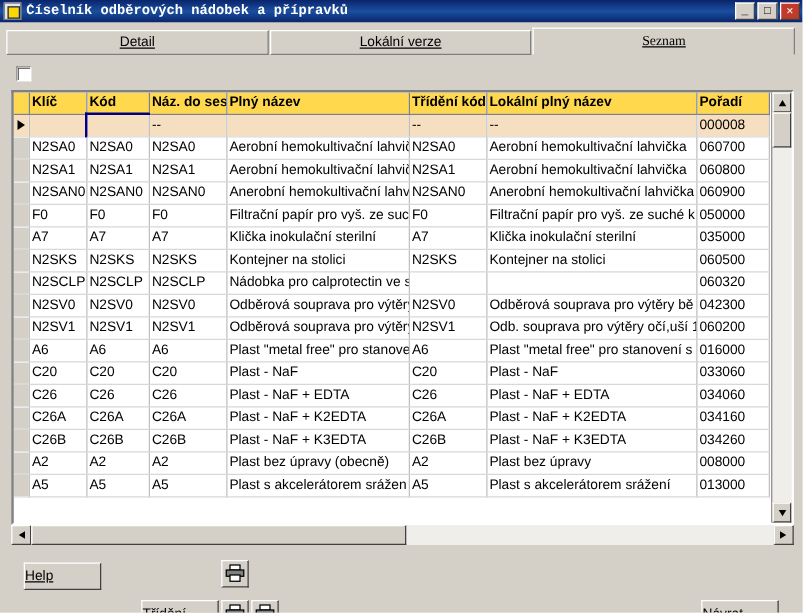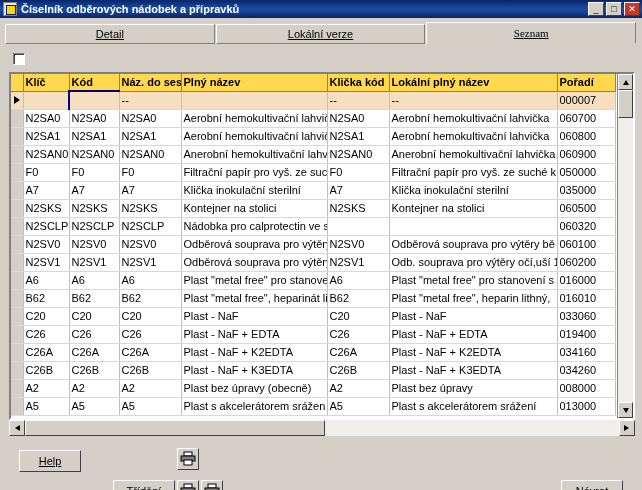--- a/index.html
+++ b/index.html
@@ -12,20 +12,21 @@
     overflow: hidden;
   }
 
   
   #titlebar {
     height: 18px;
     background: linear-gradient(180deg, #0a246a 0%, #1a4fa0 50%, #0a246a 100%);
     display: flex; align-items: center;
     padding: 0 2px 0 3px;
     color: #fff;
+    font-family: Liberation Mono, monospace;
   }
   #titlebar .tb-icon {
     width: 14px; height: 14px;
     background: #e8e8e8;
     border: 1px solid #808080;
     margin-right: 4px;
     position: relative;
     flex: 0 0 auto;
   }
   #titlebar .tb-icon::before {
@@ -239,21 +240,21 @@
   }
 
   
   #bottom { position: relative; height: 72px; margin-top: 4px; }
   .btn {
     position: absolute;
     background: #d4d0c8;
     border: 1px solid #fff;
     border-right-color: #404040; border-bottom-color: #404040;
     font-size: 11px;
-    text-align: center;
+    text-align: left;
     line-height: 20px;
     height: 22px;
     color: #000;
   }
   .btn .und { text-decoration: underline; }
   #btn-help { left: 14px; top: 10px; width: 62px; }
   #btn-sort { left: 108px; top: 40px; width: 62px; }
   #btn-back { right: 14px; top: 40px; width: 62px; }
 
   .printbtn {
@@ -311,37 +312,37 @@
             <col class="colF">
             <col class="colG">
         </colgroup>
         <thead>
           <tr>
             <th class="marker"></th>
             <th>Klíč</th>
             <th>Kód</th>
             <th>Náz. do sest.</th>
             <th>Plný název</th>
-            <th>Klička kód</th>
+            <th>Třídění kód</th>
             <th>Lokální plný název</th>
             <th>Pořadí</th>
           </tr>
         </thead>
         <tbody id="grid-body">
             <tr class="selrow">
               <td class="marker">
                 <span class="arrow"></span>
               </td>
               <td></td>
               <td class="editing"></td>
               <td>--</td>
               <td></td>
               <td>--</td>
               <td>--</td>
-              <td>000007</td>
+              <td>000008</td>
             </tr>
             <tr>
               <td class="marker"></td>
               <td>N2SA0</td>
               <td>N2SA0</td>
               <td>N2SA0</td>
               <td>Aerobní hemokultivační lahvič</td>
               <td>N2SA0</td>
               <td>Aerobní hemokultivační lahvička</td>
               <td>060700</td>
@@ -407,21 +408,21 @@
               <td>060320</td>
             </tr>
             <tr>
               <td class="marker"></td>
               <td>N2SV0</td>
               <td>N2SV0</td>
               <td>N2SV0</td>
               <td>Odběrová souprava pro výtěry</td>
               <td>N2SV0</td>
               <td>Odběrová souprava pro výtěry bě</td>
-              <td>060100</td>
+              <td>042300</td>
             </tr>
             <tr>
               <td class="marker"></td>
               <td>N2SV1</td>
               <td>N2SV1</td>
               <td>N2SV1</td>
               <td>Odběrová souprava pro výtěry</td>
               <td>N2SV1</td>
               <td>Odb. souprava pro výtěry očí,uší 1</td>
               <td>060200</td>
@@ -431,47 +432,37 @@
               <td>A6</td>
               <td>A6</td>
               <td>A6</td>
               <td>Plast "metal free" pro stanove</td>
               <td>A6</td>
               <td>Plast "metal free" pro stanovení s</td>
               <td>016000</td>
             </tr>
             <tr>
               <td class="marker"></td>
-              <td>B62</td>
-              <td>B62</td>
-              <td>B62</td>
-              <td>Plast "metal free", heparinát li</td>
-              <td>B62</td>
-              <td>Plast "metal free", heparin lithný,</td>
-              <td>016010</td>
-            </tr>
-            <tr>
-              <td class="marker"></td>
               <td>C20</td>
               <td>C20</td>
               <td>C20</td>
               <td>Plast - NaF</td>
               <td>C20</td>
               <td>Plast - NaF</td>
               <td>033060</td>
             </tr>
             <tr>
               <td class="marker"></td>
               <td>C26</td>
               <td>C26</td>
               <td>C26</td>
               <td>Plast - NaF + EDTA</td>
               <td>C26</td>
               <td>Plast - NaF + EDTA</td>
-              <td>019400</td>
+              <td>034060</td>
             </tr>
             <tr>
               <td class="marker"></td>
               <td>C26A</td>
               <td>C26A</td>
               <td>C26A</td>
               <td>Plast - NaF + K2EDTA</td>
               <td>C26A</td>
               <td>Plast - NaF + K2EDTA</td>
               <td>034160</td>

